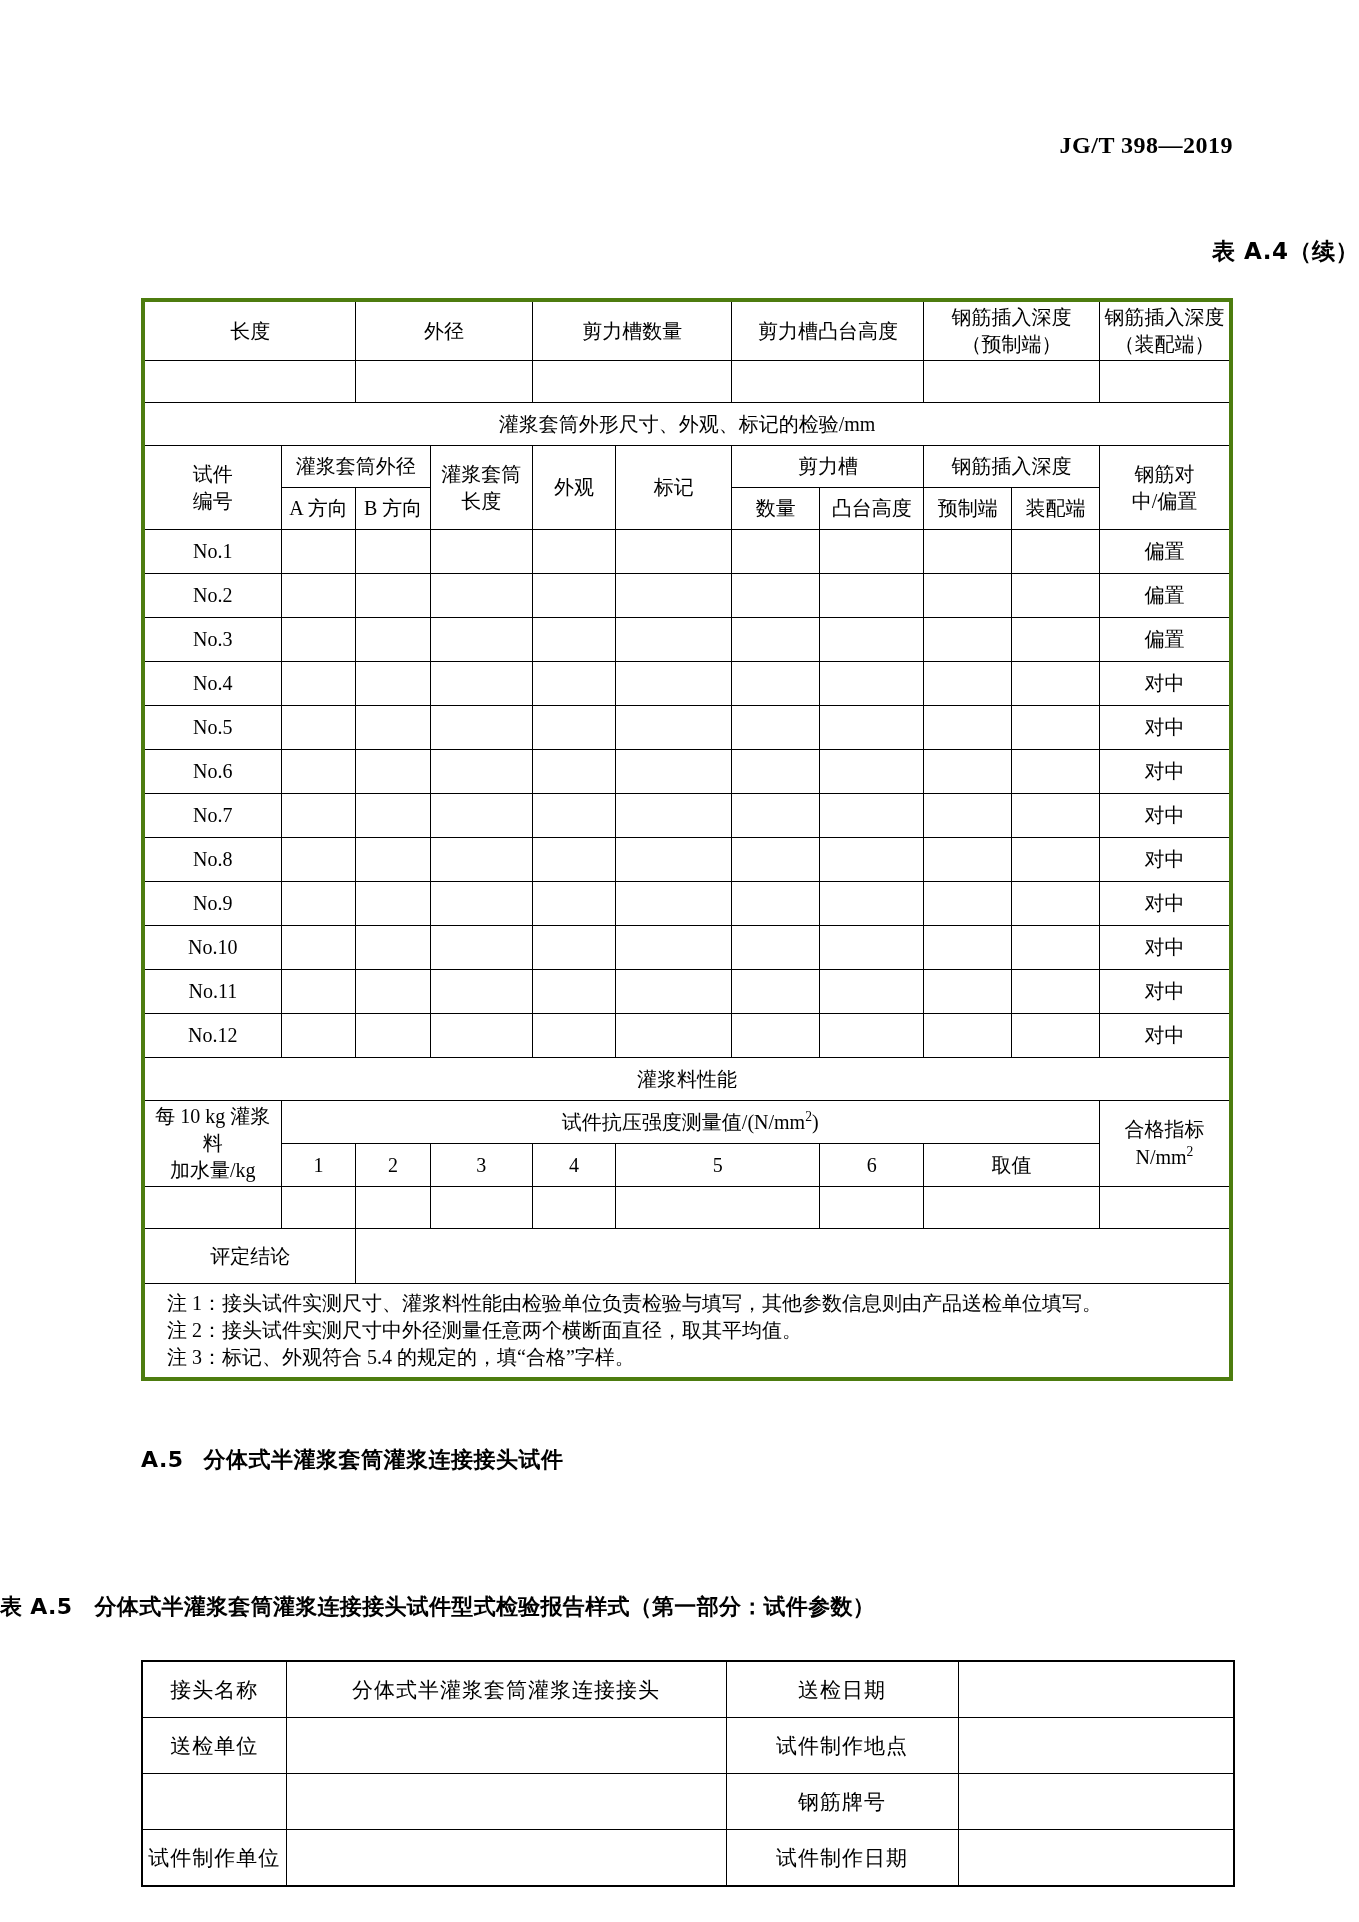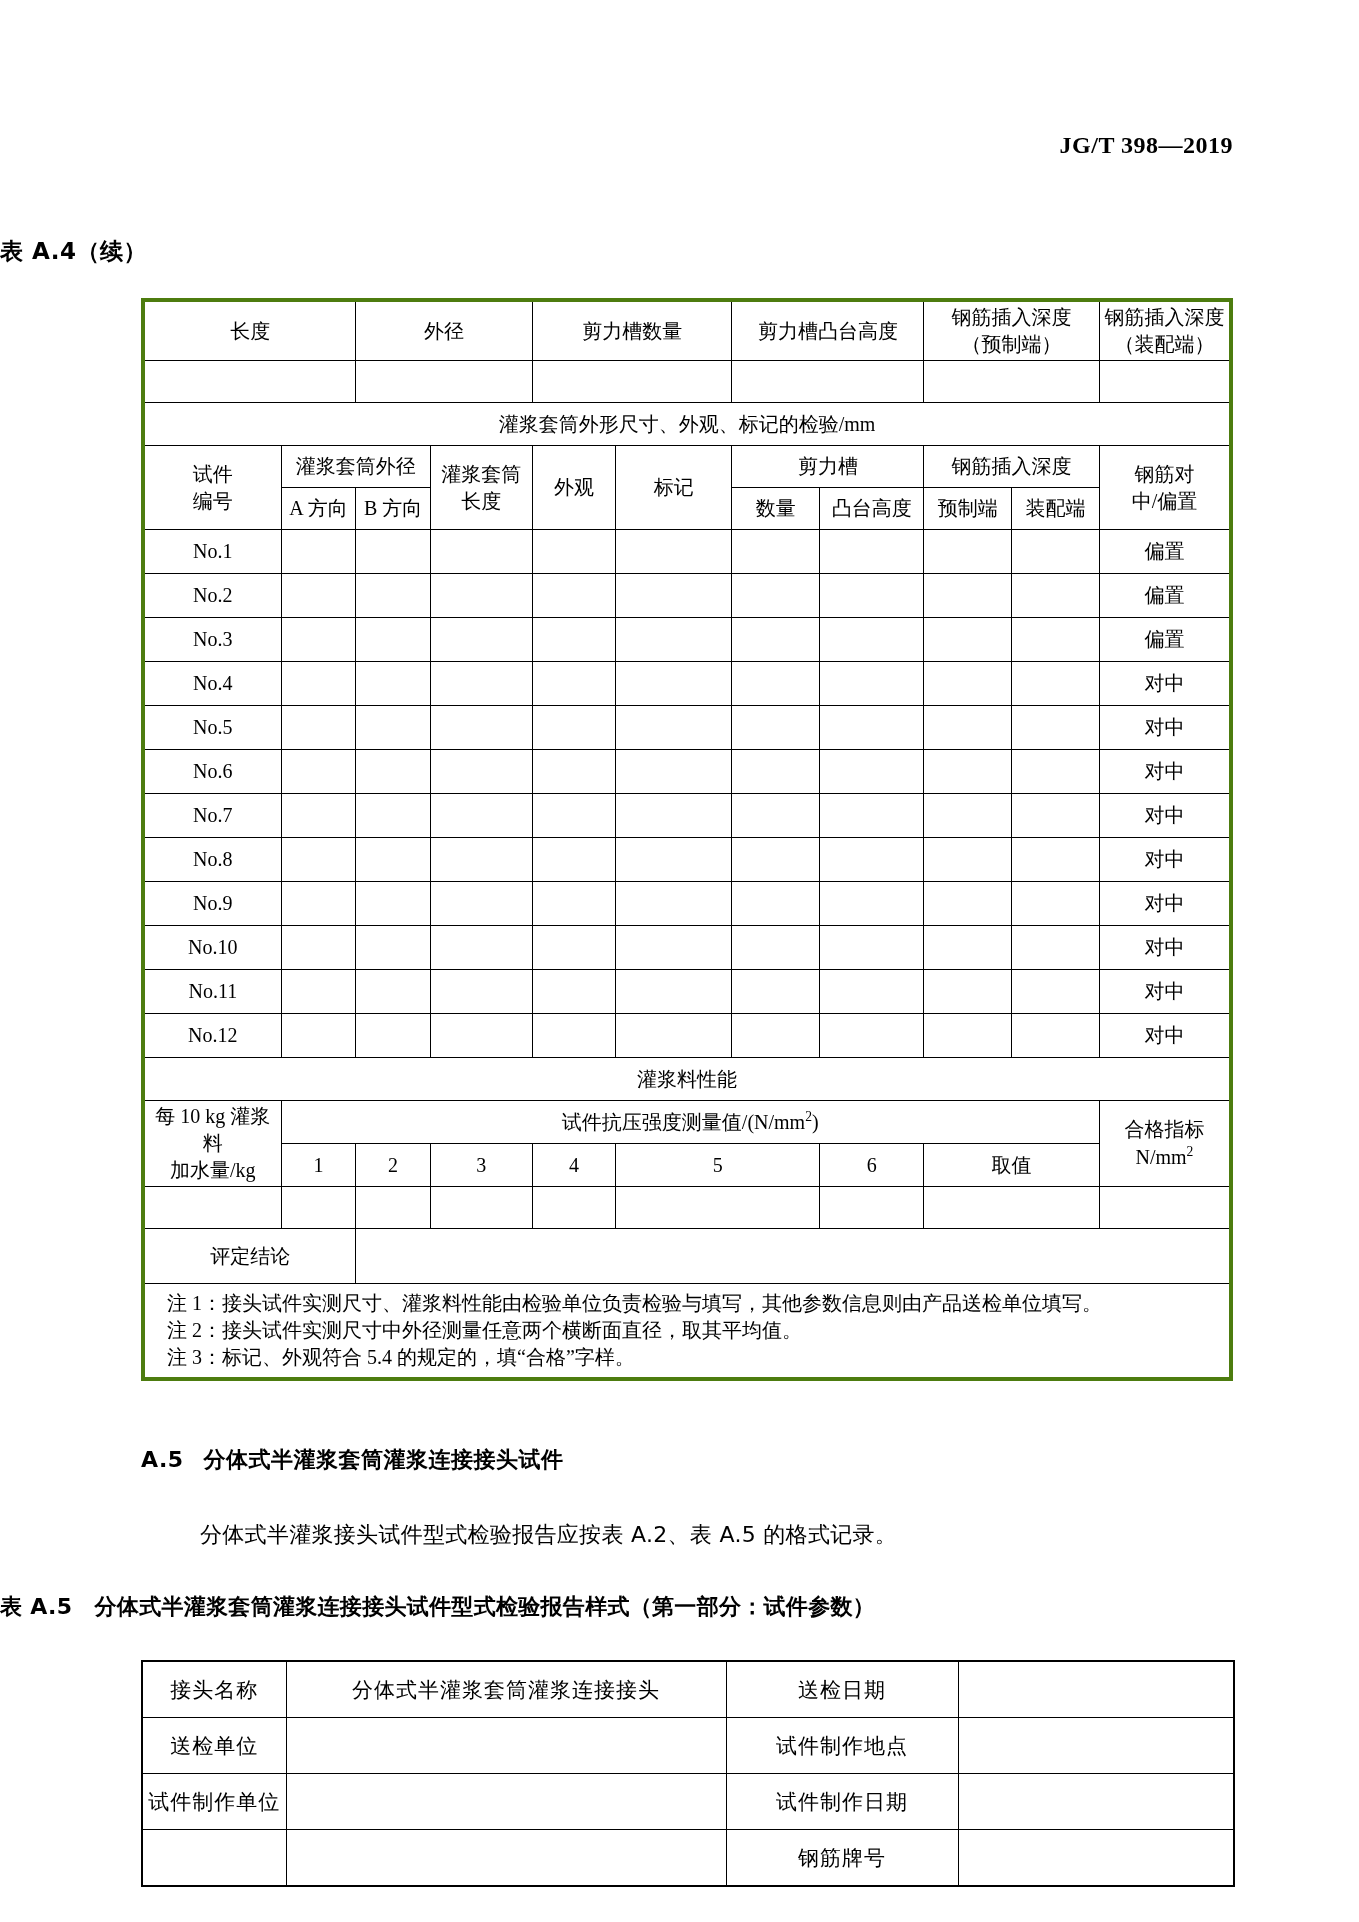--- a/index.html
+++ b/index.html
@@ -33,21 +33,21 @@
     letter-spacing: 0.5px;
     white-space: nowrap;
   }
 
   
   .table-caption {
     position: absolute;
     top: 236px;
     left: 0;
     width: 1359px;
-    text-align: left;
+    text-align: right;
     font-size: 23px;
     font-weight: bold;
     letter-spacing: 0.5px;
   }
 
   
   .tbl-wrap {
     position: absolute;
     left: 141px;
     top: 298px;
@@ -435,21 +435,20 @@
         </td>
       </tr>
     </tbody>
       </table>
   </div>
 
   <div class="sec-heading cjk">
     <span class="num">A.5</span><span>分体式半灌浆套筒灌浆连接接头试件</span>
   </div>
 
-  <div class="body-para cjk">分体式半灌浆接头试件型式检验报告应按表 A.2、表 A.5 的格式记录。</div>
 
   <div class="caption-a5 cjk">表 A.5　分体式半灌浆套筒灌浆连接接头试件型式检验报告样式（第一部分：试件参数）</div>
 
   <div class="tbl-wrap-a5">
     <table class="grid2">
       <colgroup>
         <col style="width:144px">
         <col style="width:440px">
         <col style="width:232px">
         <col style="width:276px">
@@ -461,29 +460,29 @@
         <td>送检日期</td>
         <td></td>
       </tr>
       <tr>
         <td>送检单位</td>
         <td></td>
         <td>试件制作地点</td>
         <td></td>
       </tr>
       <tr>
+        <td></td>
+        <td></td>
+        <td>钢筋牌号</td>
+        <td></td>
+      </tr>
+      <tr>
         <td>试件制作单位</td>
         <td></td>
         <td>试件制作日期</td>
-        <td></td>
-      </tr>
-      <tr>
-        <td></td>
-        <td></td>
-        <td>钢筋牌号</td>
         <td></td>
       </tr>
     </tbody>
       </table>
   </div>
 
   <div class="page-number">19</div>
 
 </div>
 

